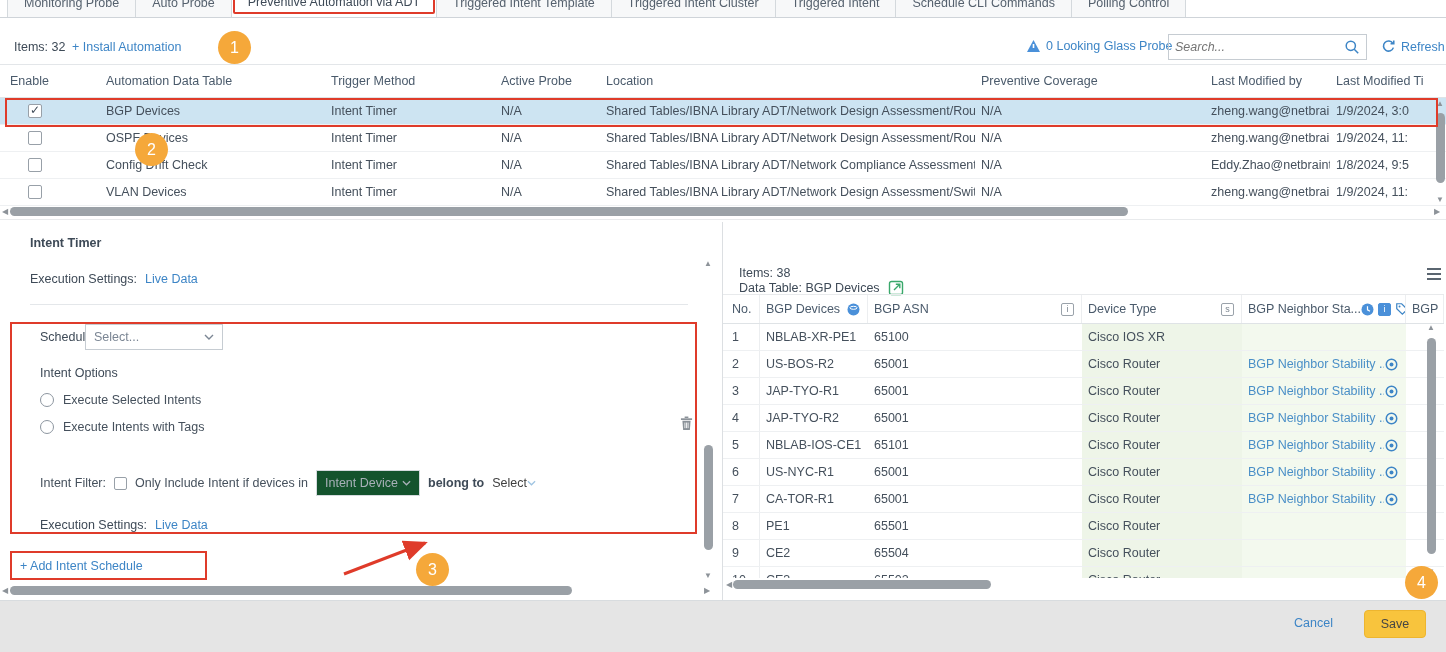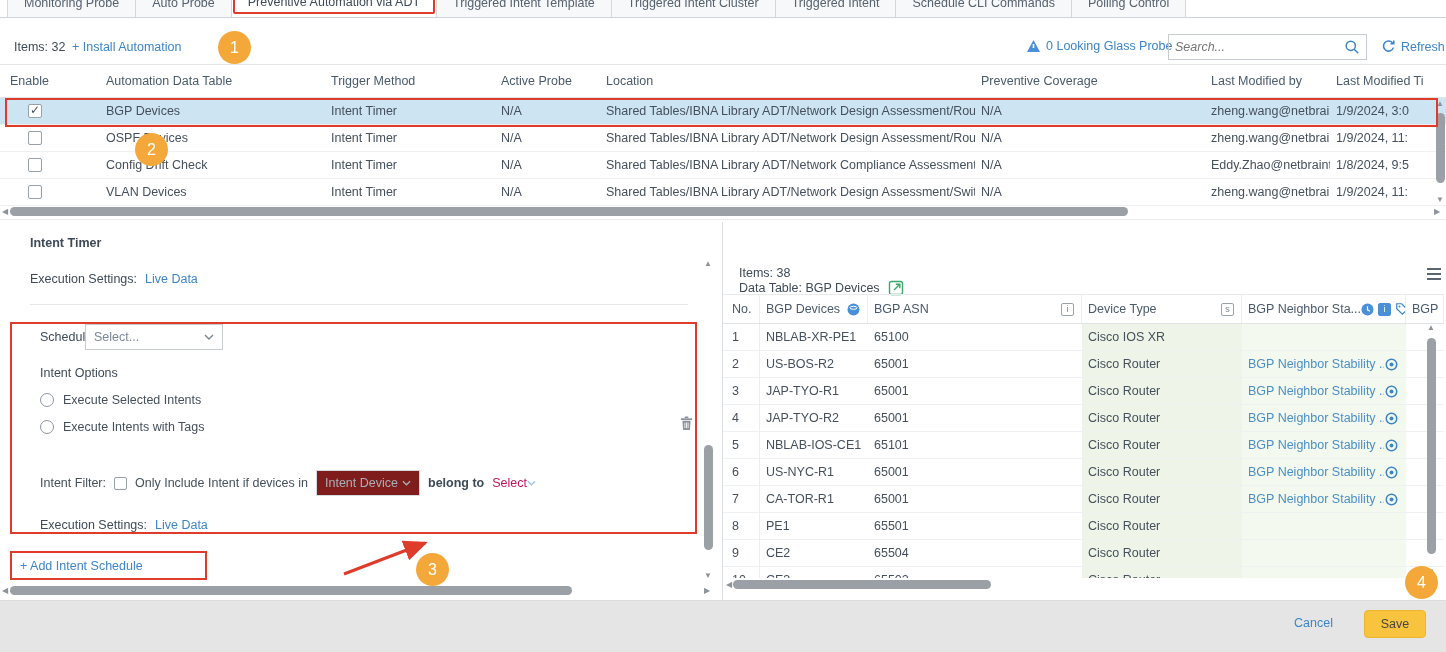--- a/index.html
+++ b/index.html
@@ -72,23 +72,23 @@
   .sched-select { position:absolute; left:85px; top:104px; width:138px;gap:26px; }
   .io-label { position:absolute; left:40px; top:146px; color:#3e4a57; }
   .radio-rows { position:absolute; left:40px; top:166px; }
   .radio-row { height:27px; display:flex; align-items:center; gap:9px; }
   .radio { width:14px; height:14px; border:1px solid #8d96a0; border-radius:50%; position:relative; cursor:pointer; flex:none;}
   .radio.on::after { content:""; position:absolute; left:3px; top:3px; width:6px; height:6px;
                      border-radius:50%; background:#515b66; }
   .trash { position:absolute; left:680px; top:196px; cursor:pointer; }
   .filter-row { position:absolute; left:40px; top:250px; height:26px; display:flex; align-items:center; gap:8px; }
   .filter-row .cb2 { width:13px; height:13px; border:1px solid #98a0a8; border-radius:2px; background:#fff; cursor:pointer;}
-  .dis-select { width:104px; background:#7f1d1d; border-color:#d5dade; color:#a8b0b8; }
+  .dis-select { width:104px; background:#14532d; border-color:#d5dade; color:#a8b0b8; }
   .belong { color:#3e4a57; font-weight:bold; }
-  .lite-select { color:#be185d; display:flex; align-items:center; cursor:pointer; }
+  .lite-select { color:#404040; display:flex; align-items:center; cursor:pointer; }
   .addbox { position:absolute; left:10px; top:331px; width:197px; height:29px; border:2px solid #df3b2a;
             display:flex; align-items:center; padding-left:8px; z-index:3; }
 
   
   .right-panel { position:absolute; left:723px; top:0; width:723px; height:380px; }
   .dt-title-row { position:absolute; left:16px; top:20px; display:flex; gap:8px; align-items:center; color:#3e4a57;margin-top:40px; }
   .dt-items { position:absolute; left:16px; top:46px; color:#3e4a57; }
   .hamburger { position:absolute; left:704px; top:48px; width:14px; cursor:pointer; }
   .hamburger div { height:2px; background:#5a6570; margin-bottom:3px; }
   .dt-grid { display:grid; grid-template-columns:37px 108px 214px 160px 164px 1fr; align-items:center; }

